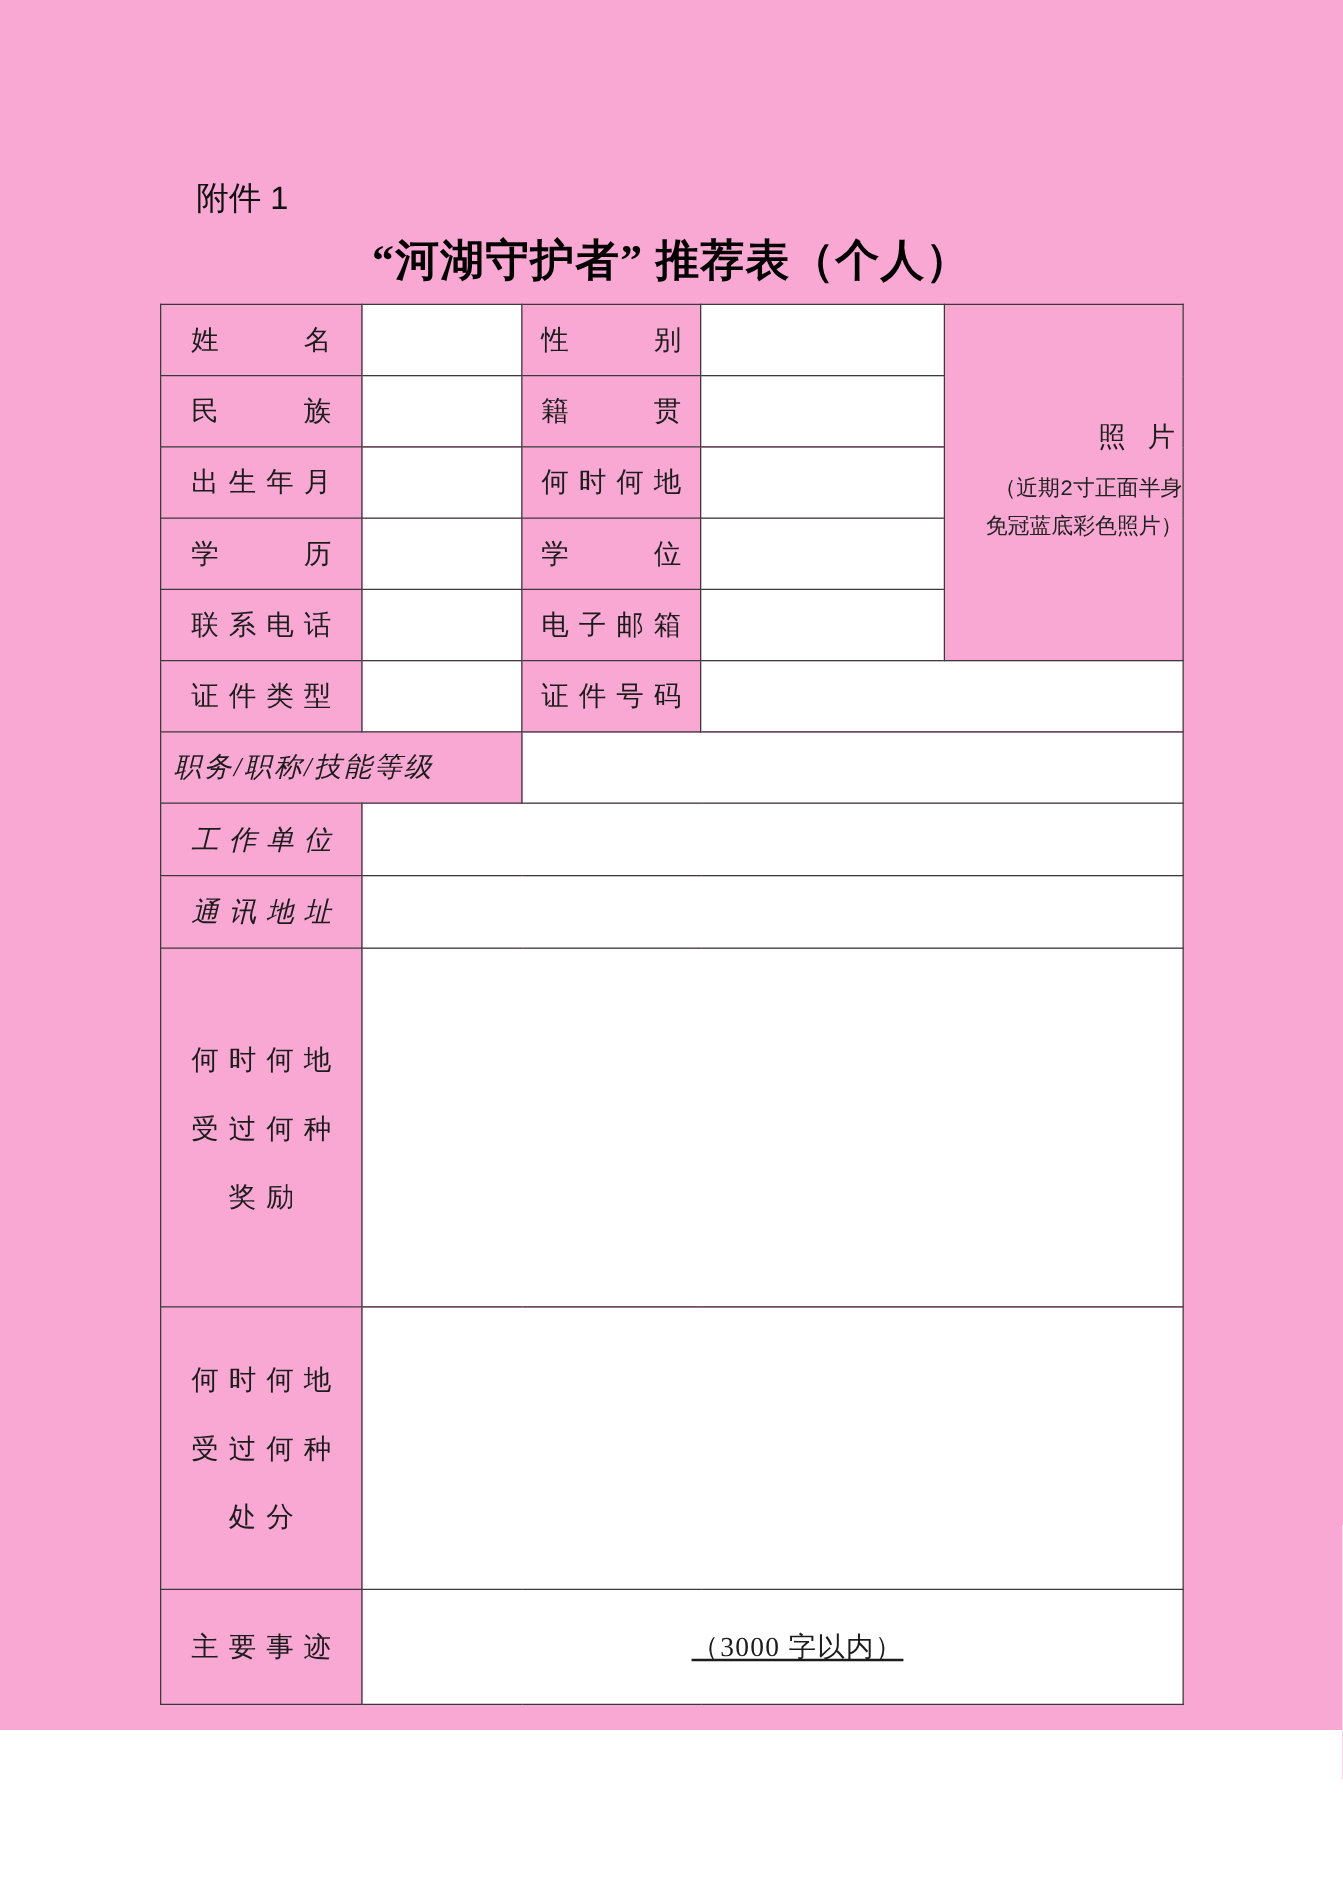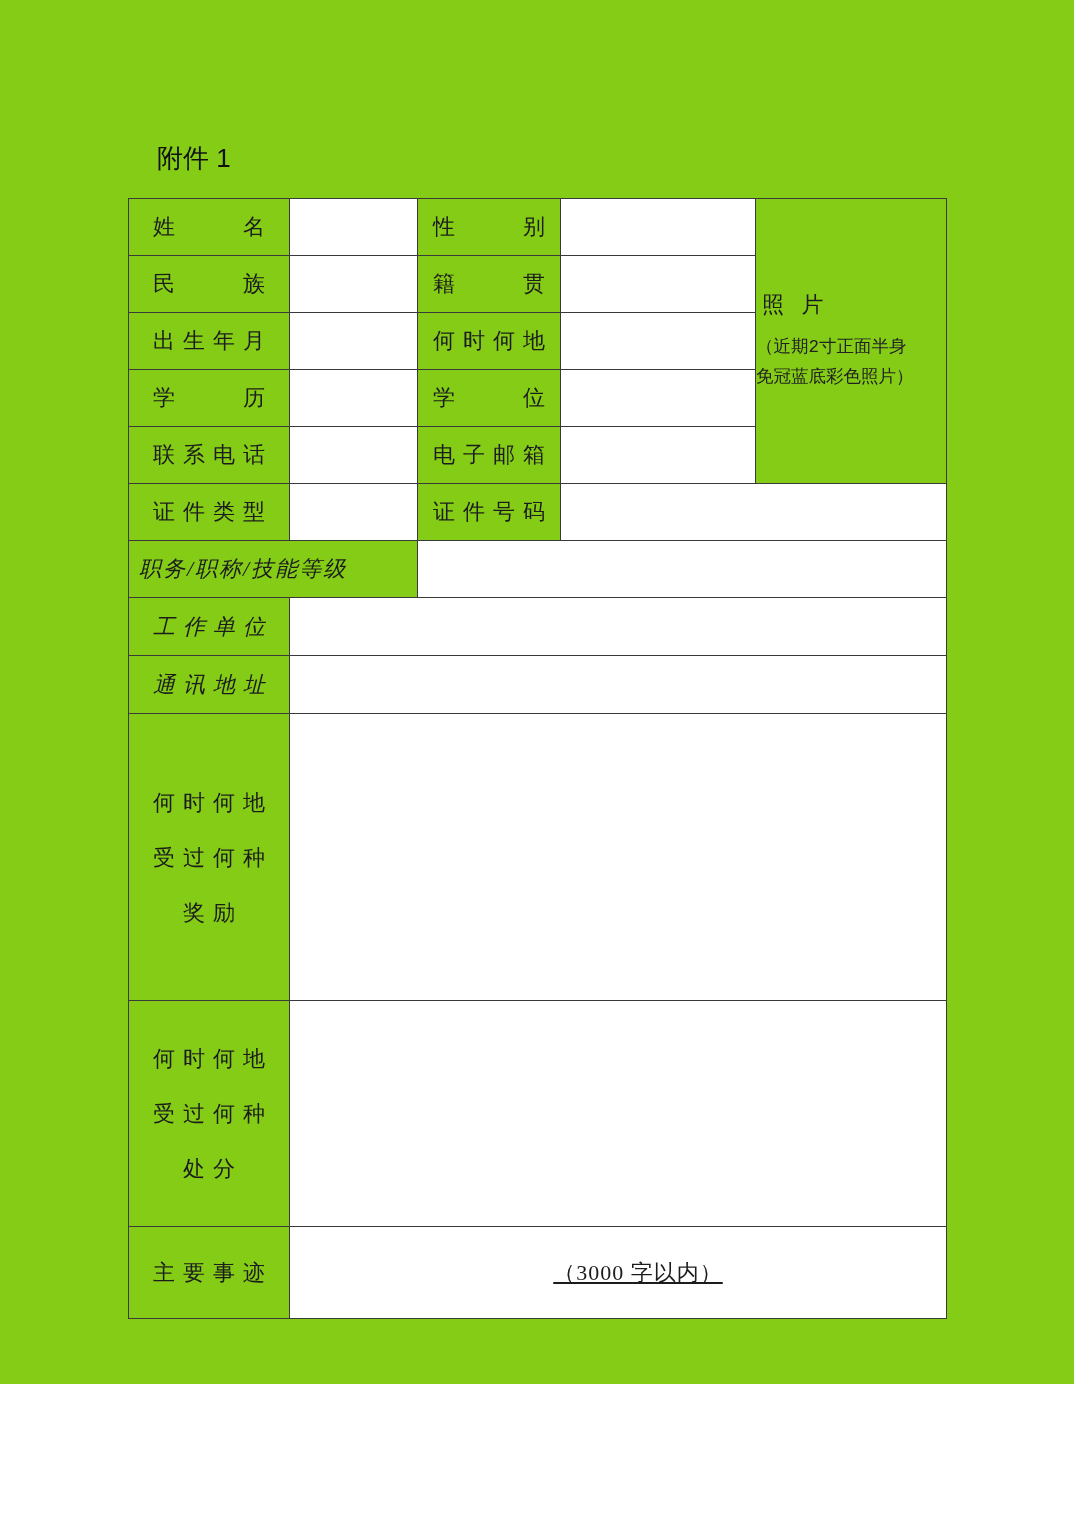--- a/index.html
+++ b/index.html
@@ -2,21 +2,21 @@
 <html><head>
 <meta charset="utf-8">
 <style>
   * { margin: 0; padding: 0; box-sizing: border-box; }
   html, body { background: #ffffff; }
   .page {
     position: relative;
     width: 1074px;
     height: 1384px;
     margin: 0 auto;
-    background: #84cc16;
+    background: #f9a8d4;
     color: #1c1c1c;
     font-family: "Liberation Serif", "DejaVu Serif", serif;
     overflow: hidden;
   }
   .attachment {
     margin: 140px 0 0 157px;
     font-family: "Liberation Sans", "DejaVu Sans", sans-serif;
     font-size: 26px;
     line-height: 36px;
     color: #111;
@@ -24,21 +24,21 @@
   .doc-title {
     margin-top: 10px;
     text-align: center;
     font-size: 35px;
     font-weight: bold;
     line-height: 46px;
     color: #000;
     letter-spacing: 1px;
   }
   table.form {
-    margin: 22px 0 0 128px;
+    margin: 11px 0 0 128px;
     border-collapse: collapse;
     table-layout: fixed;
     width: 818px;
     border-radius: 23px;
   }
   table.form td {
     border: 1px solid #3a3a3a;
     font-size: 22px;
     vertical-align: middle;
     overflow: hidden;
@@ -64,21 +64,21 @@
     font-style: italic;
   }
   td.lbl-multi { text-align: center; }
   td.lbl-multi .line { line-height: 55px; }
   td.lbl-multi .line-short {
     line-height: 55px;
     letter-spacing: 8px;
     text-indent: 8px; 
     text-align: center;
   }
-  td.photo-cell { text-align: left; }
+  td.photo-cell { text-align: right; }
   .photo-title {
     font-size: 22px;
     letter-spacing: 6px;
     text-indent: 6px;
     margin-bottom: 12px;
   }
   .photo-note {
     font-size: 17.5px;
     line-height: 30px;
     color: #222;
@@ -92,20 +92,21 @@
     letter-spacing: 1px;
   }
 </style>
 </head>
 <body>
 
 <div class="page">
 
   <div class="attachment">附件 1</div>
 
+  <div class="doc-title">“河湖守护者” 推荐表（个人）</div>
 
   <table class="form">
     <colgroup>
       <col style="width:161px">
       <col style="width:128px">
       <col style="width:143px">
       <col style="width:195px">
       <col style="width:191px">
     </colgroup>
 

